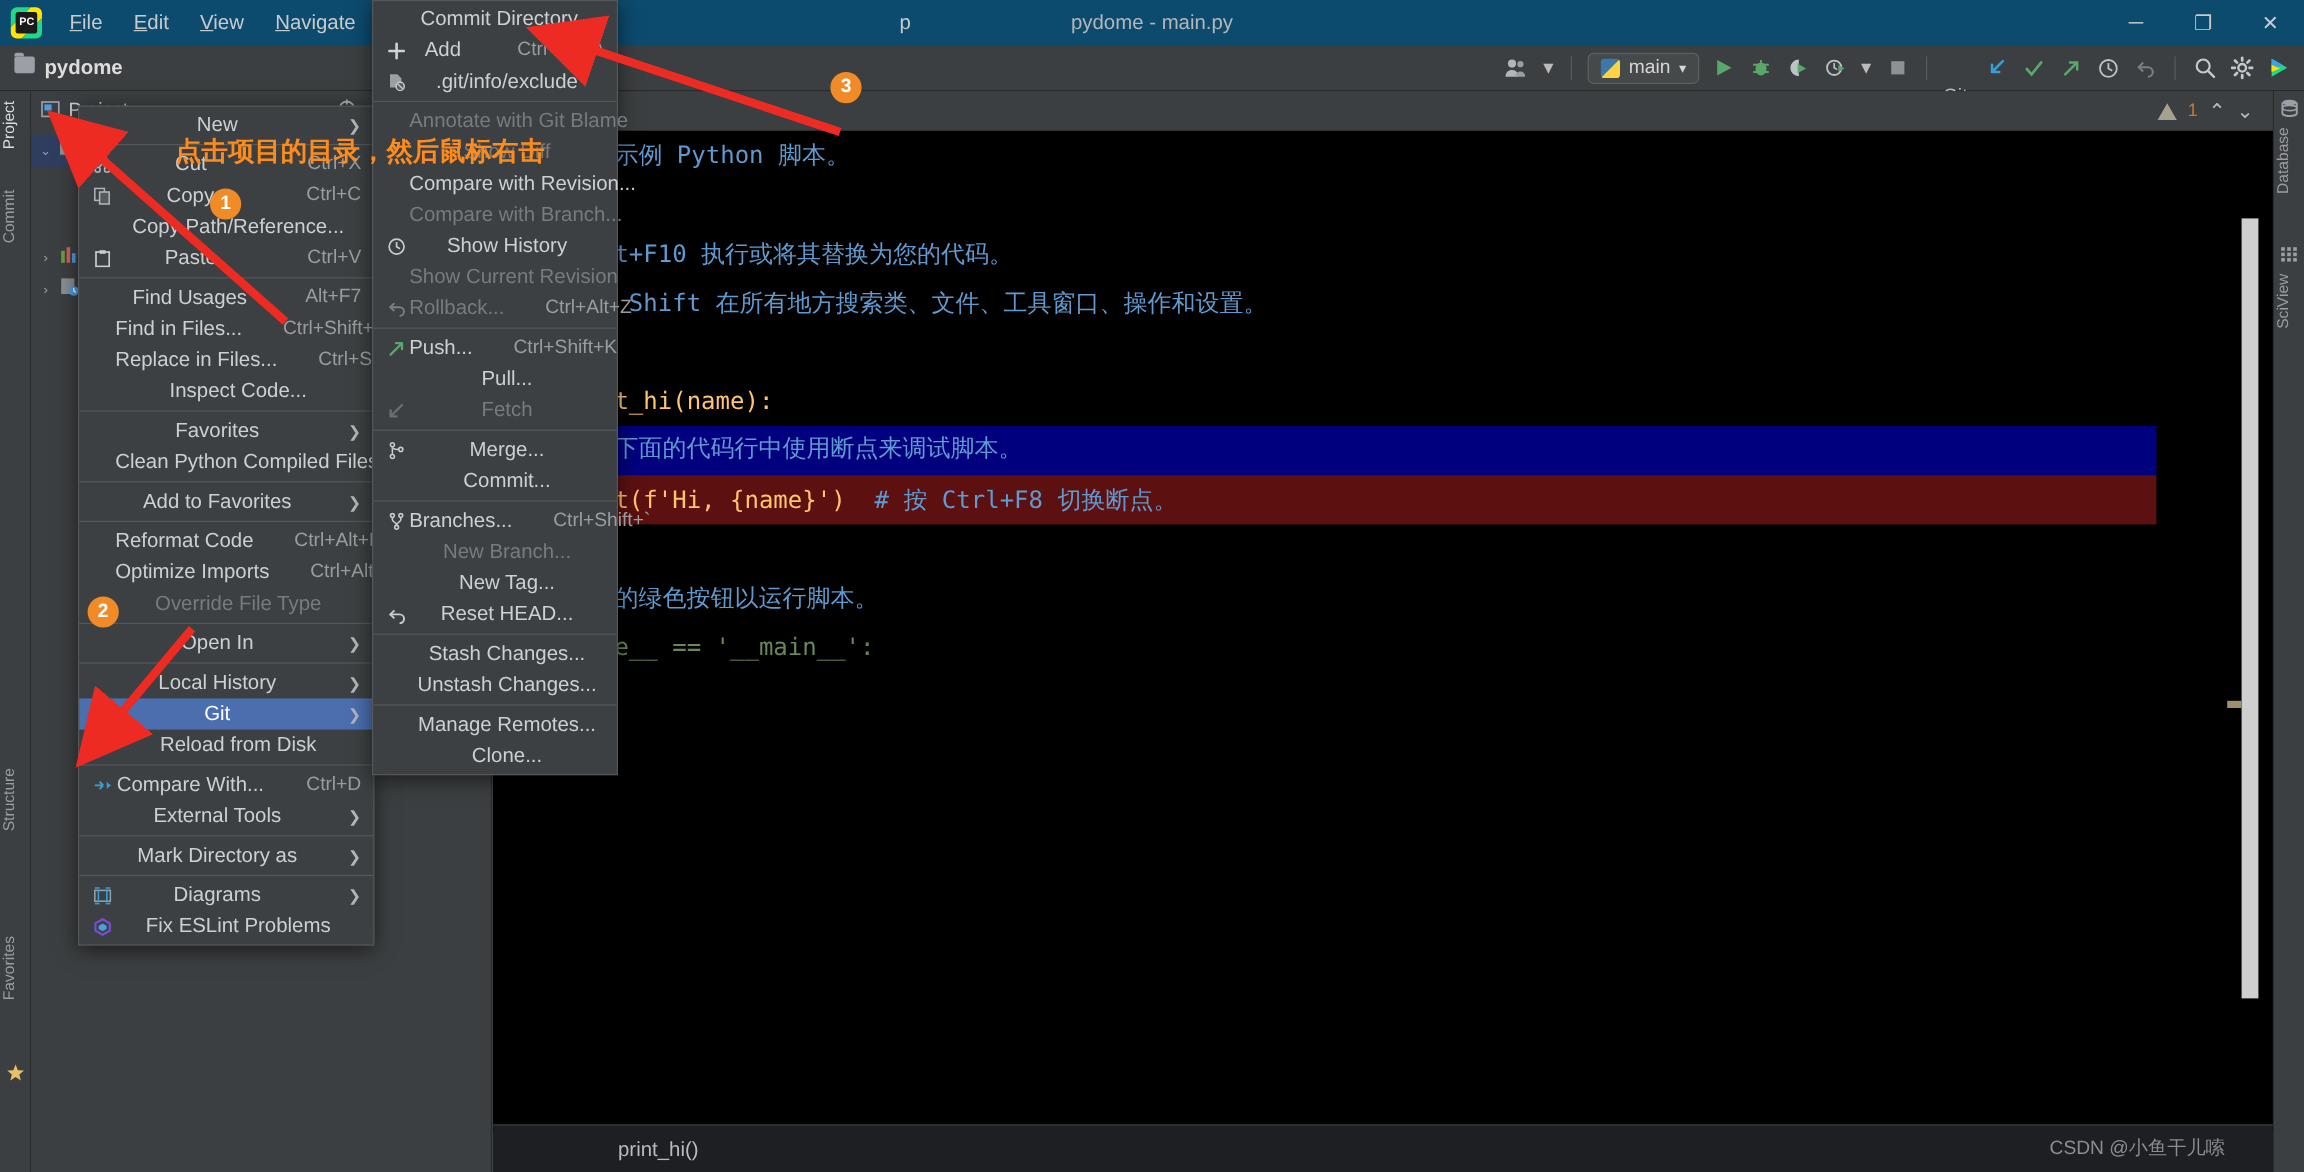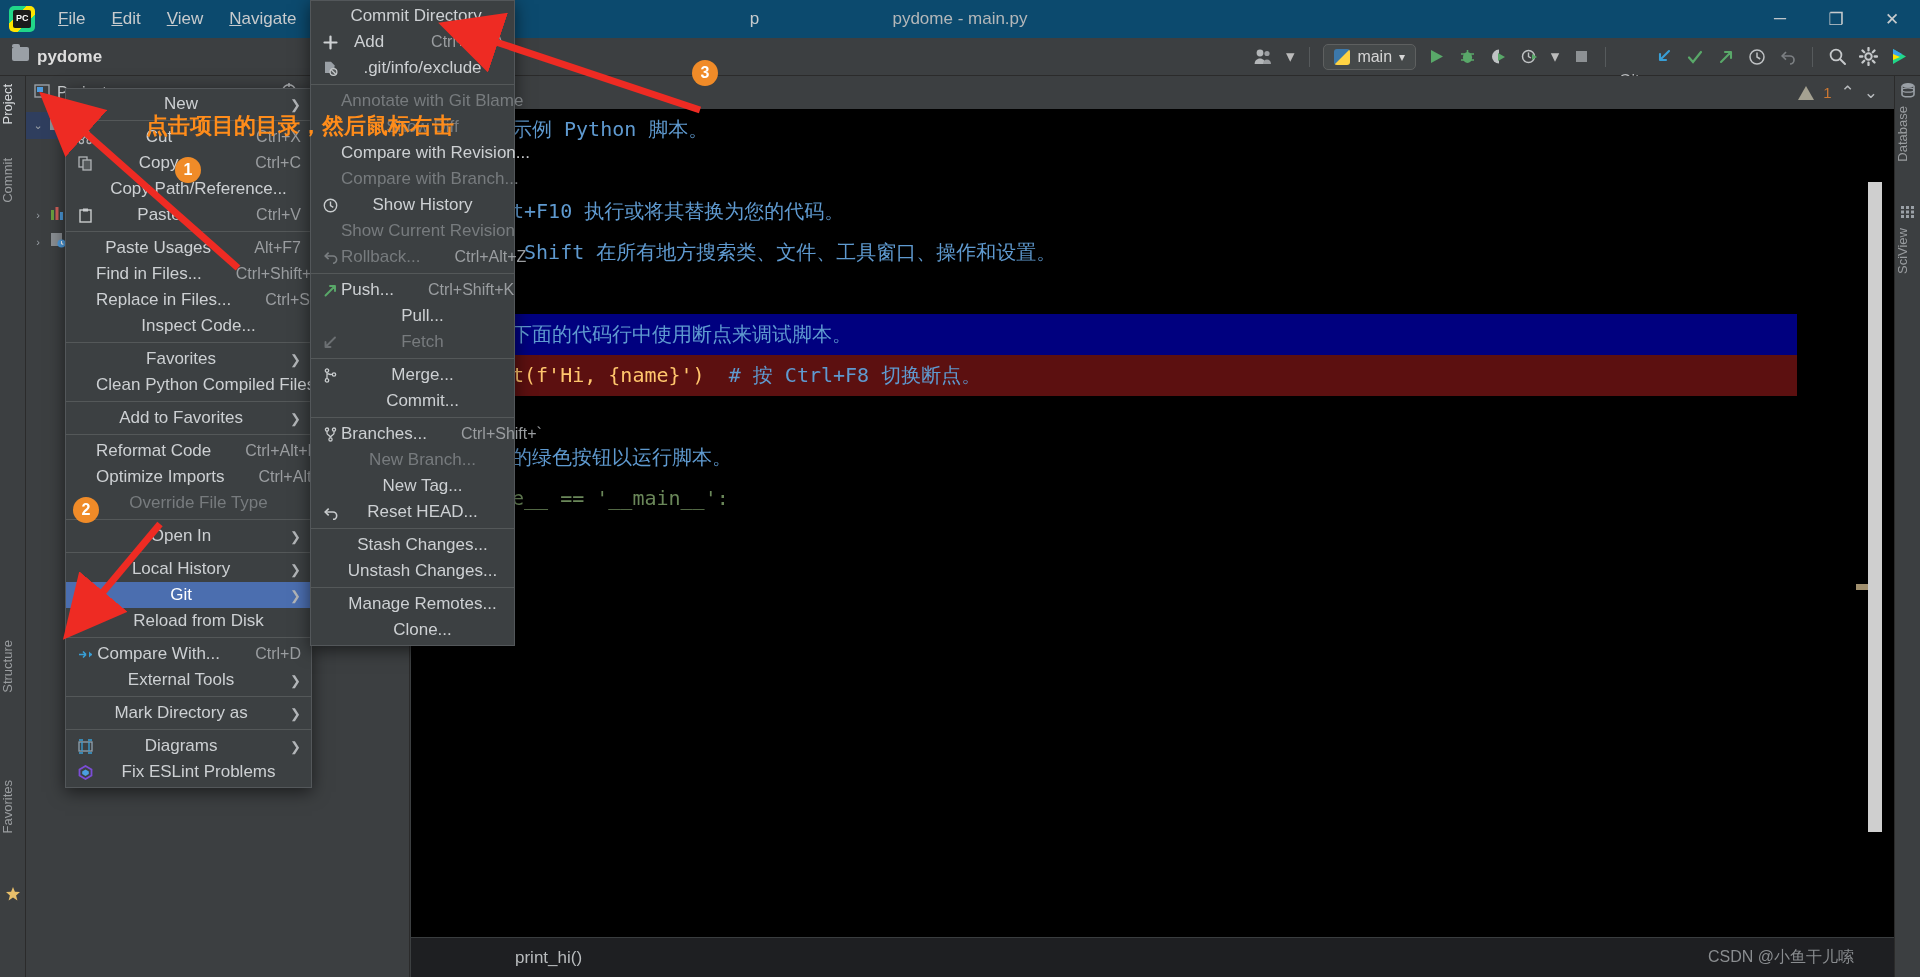--- a/index.html
+++ b/index.html
@@ -96,21 +96,21 @@
   .codearea{
     position:absolute; top:33px; left:0; width:1483px; height:834px;
     background:#000000; font-family:"DejaVu Sans Mono", monospace; font-size:20px;
     overflow:hidden;
   }
   .gutter{ position:absolute; top:0; left:0; width:92px; height:834px; background:#000;
            color:#60646a; text-align:right; }
   .gutline{ height:41px; line-height:41px; padding-right:14px; font-size:20px;}
   .codelines{ position:absolute; top:0; left:101px; width:1300px;}
   .cline{ height:41px; line-height:41px; white-space:pre; color:#a9b7c6;}
-  .cline.hl-blue{ background:#00007f; width:1285px;}
+  .cline.hl-blue{ background:#00007f; width:1285px;font-family:Liberation Mono, monospace;}
   .cline.hl-red{ background:#5c1010; width:1285px;}
   .cmt-zh{ color:#5f9ad0; }
   .fn{ color:#ffc66d; }
   .str{ color:#6a8759; }
   .errstripe{
     position:absolute; right:12px; top:33px; width:14px; height:834px; background:#000;
   }
   .scroll-thumb{ position:absolute; right:12px; width:14px; background:#cfcfcf; border-radius:0;}
   .marker{ position:absolute; right:26px; width:12px; height:6px;}
 
@@ -432,20 +432,21 @@
       <div class="gutline">15</div>
       <div class="gutline">16</div>
     </div>
 
     <div class="codelines">
       <div class="cline cmt-zh">示例 Python 脚本。</div>
       <div class="cline">&nbsp;</div>
       <div class="cline cmt-zh">t+F10 执行或将其替换为您的代码。</div>
       <div class="cline cmt-zh"> Shift 在所有地方搜索类、文件、工具窗口、操作和设置。</div>
       <div class="cline">&nbsp;</div>
+      <div class="cline fn">t_hi(name):</div>
       <div class="cline hl-blue cmt-zh">下面的代码行中使用断点来调试脚本。</div>
       <div class="cline hl-red"><span class="fn">t(f'Hi, {name}')</span><span class="cmt-zh">  # 按 Ctrl+F8 切换断点。</span></div>
       <div class="cline">&nbsp;</div>
       <div class="cline cmt-zh">的绿色按钮以运行脚本。</div>
       <div class="cline"><span class="str">e__ == '__main__':</span></div>
       <div class="cline">&nbsp;</div>
       <div class="cline">&nbsp;</div>
     </div>
 
     <div class="errstripe"></div>
@@ -497,21 +498,21 @@
           <rect x="2" y="2" width="11" height="12" fill="none" stroke="#c9ccce" stroke-width="1.4"></rect>
           <rect x="5" y="0.5" width="5" height="3" fill="#c9ccce"></rect>
         </svg>
       </span>
       <span class="lbl">Paste</span>
       <span class="acc">Ctrl+V</span>
     </div>
     <div class="sepline"></div>
     <div class="row">
       <span class="gi"></span>
-      <span class="lbl">Paste Usages</span>
+      <span class="lbl">Find Usages</span>
       <span class="acc">Alt+F7</span>
     </div>
     <div class="row">
       <span class="gi"></span>
       <span class="lbl">Find in Files...</span>
       <span class="acc">Ctrl+Shift+F</span>
     </div>
     <div class="row">
       <span class="gi"></span>
       <span class="lbl">Replace in Files...</span>

